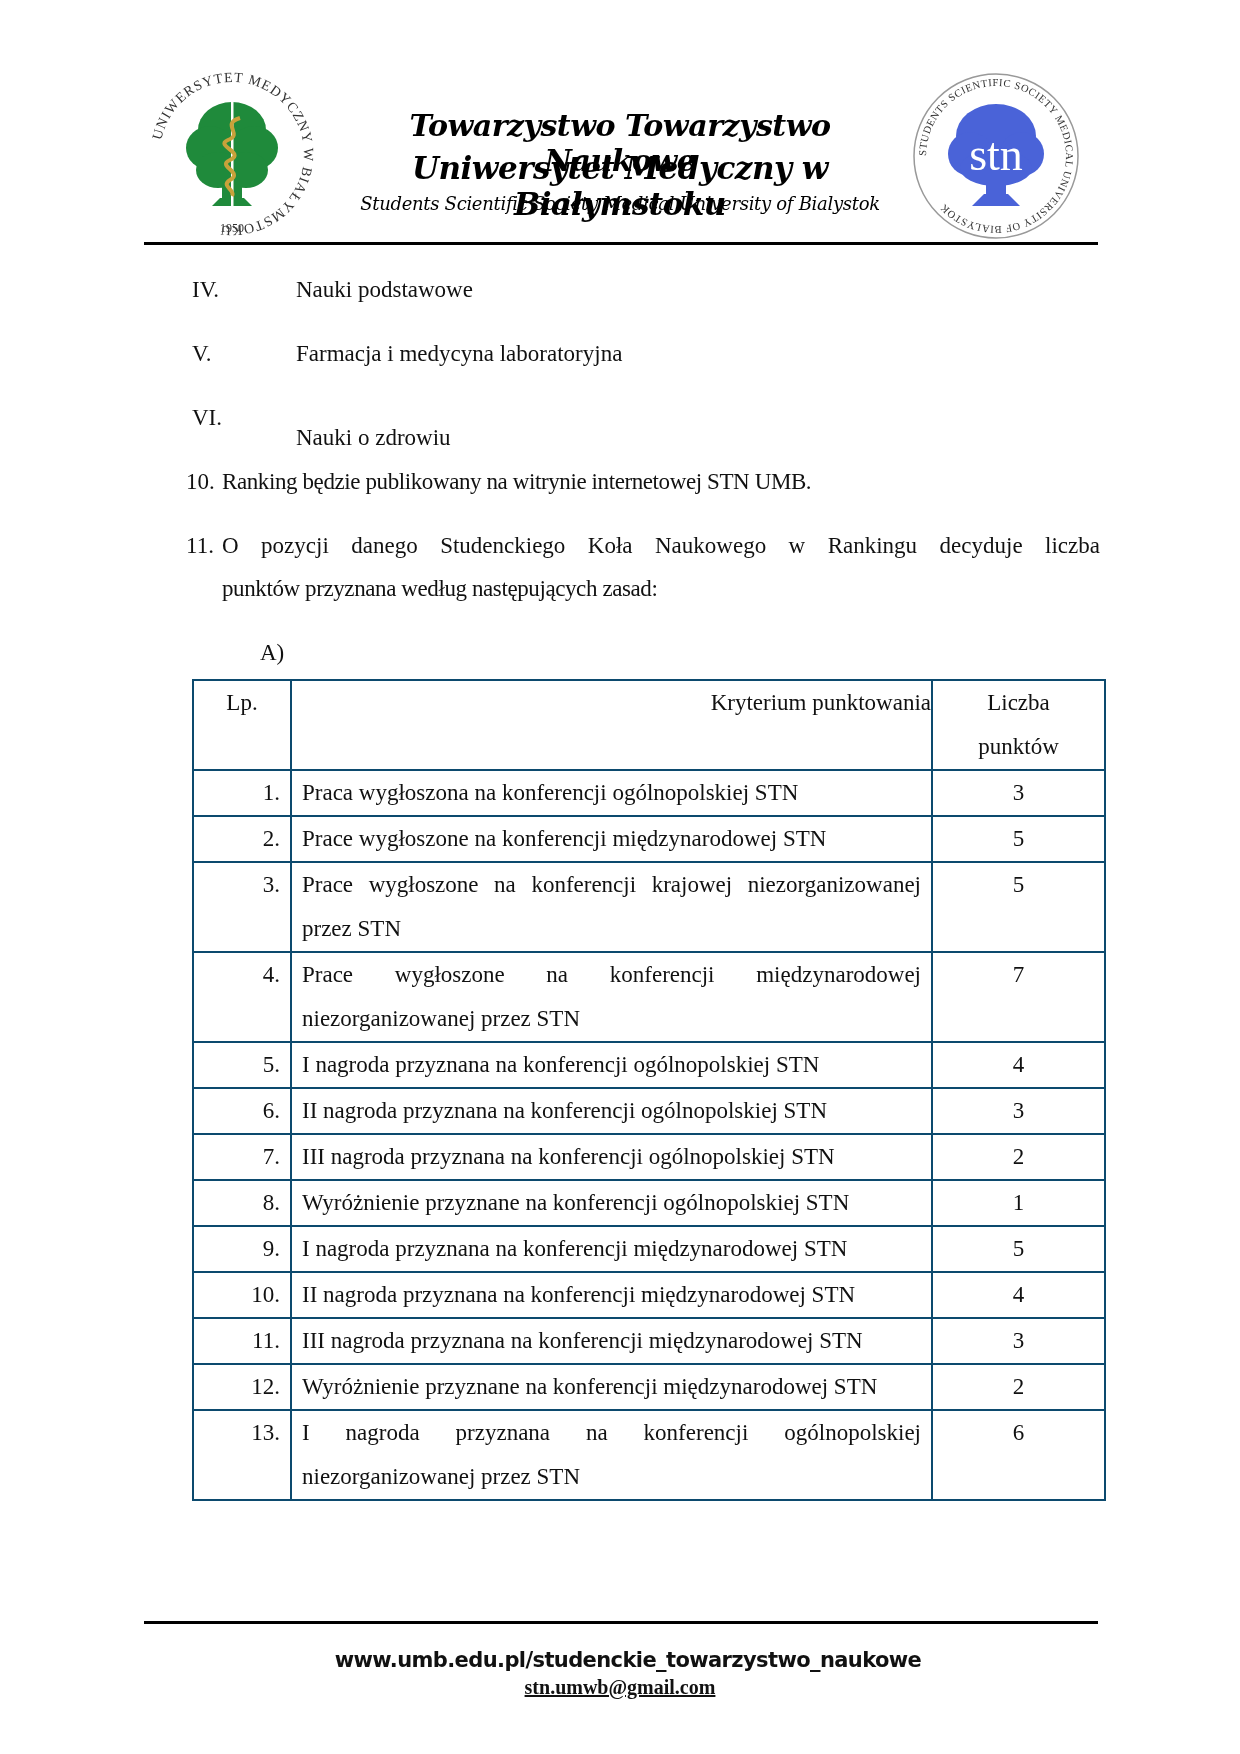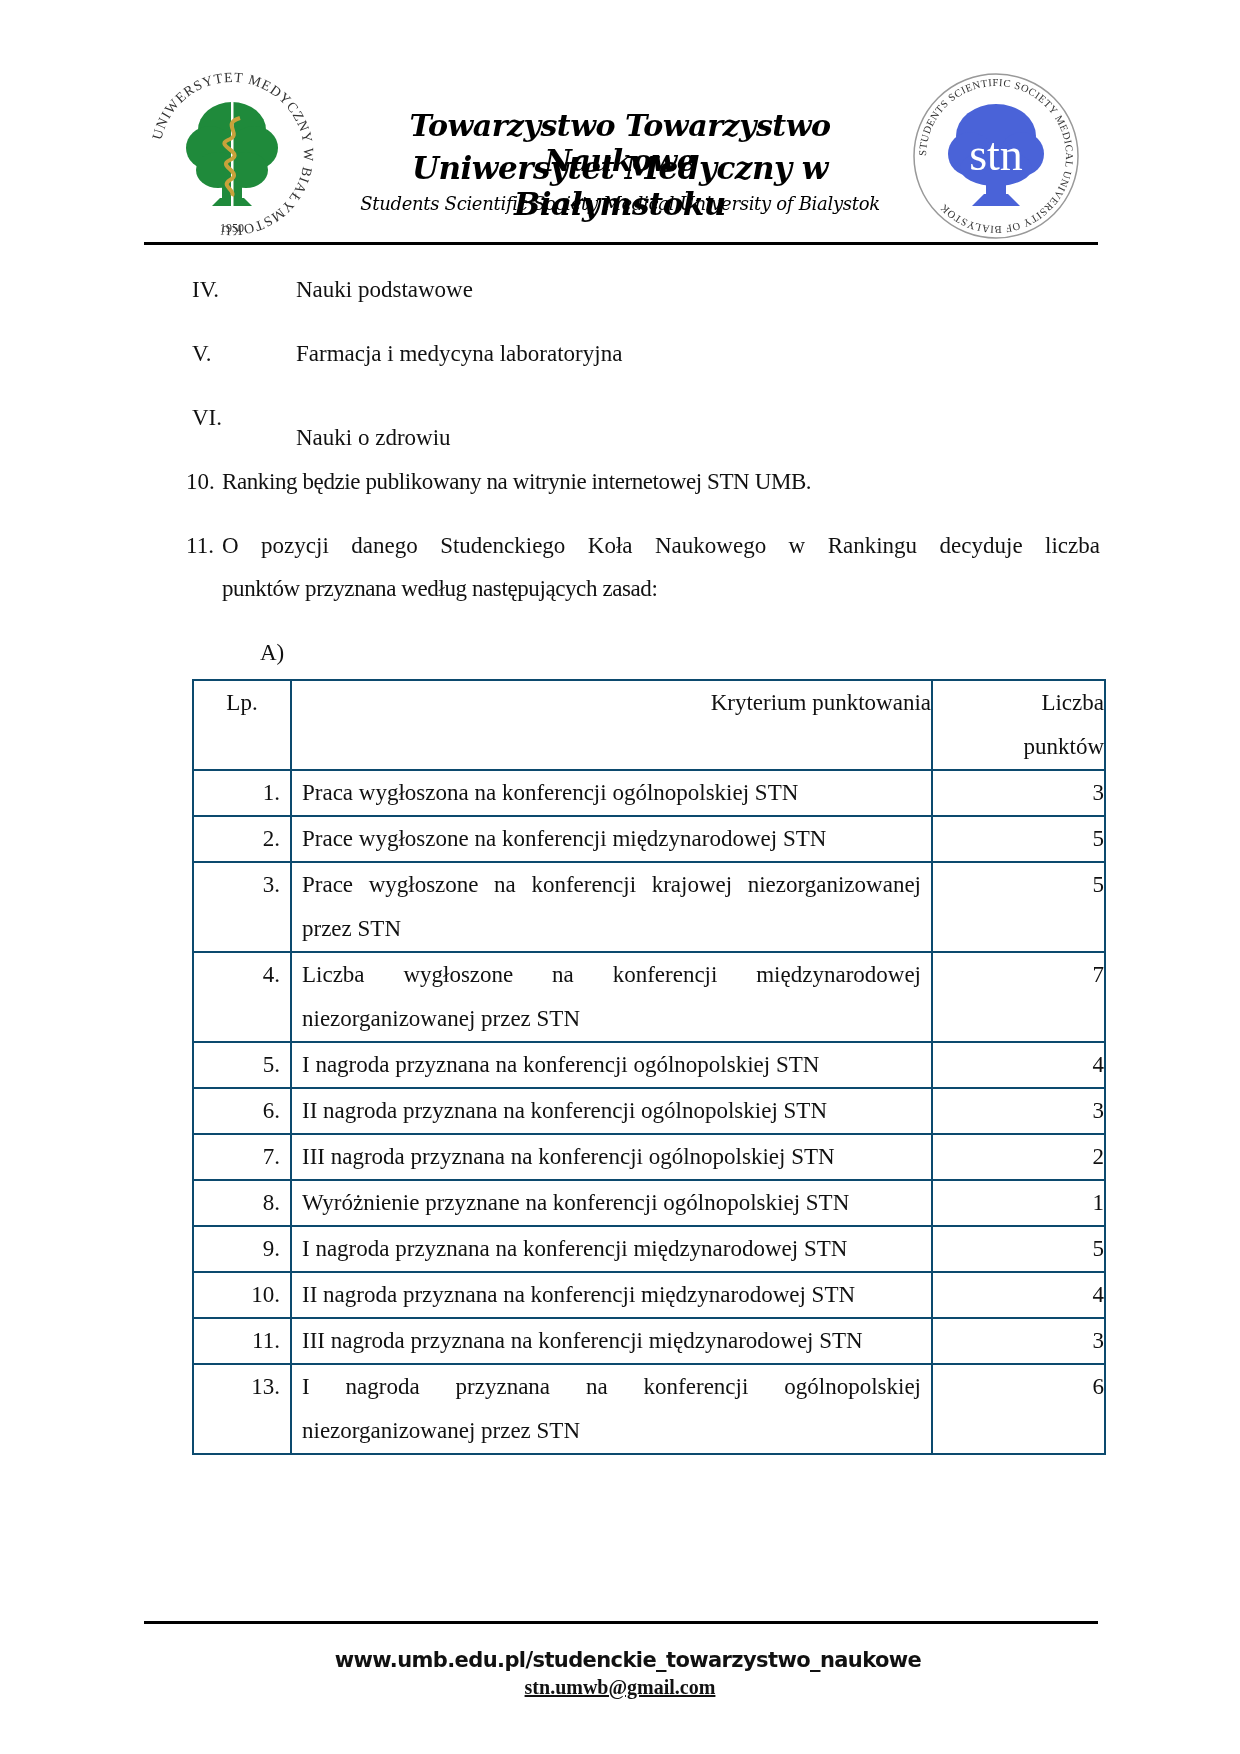--- a/index.html
+++ b/index.html
@@ -21,21 +21,21 @@
   .txt { font-size:23px; line-height:28px; white-space:nowrap; }
   .roman { width:70px; }
 
   
   table.pts { position:absolute; left:192px; top:679px; width:914px;
               border-collapse:collapse; font-size:23px; }
   table.pts td, table.pts th { border:2px solid #0c4a6e; padding:0; vertical-align:top;
               font-weight:normal; line-height:44px; }
   .c-lp { width:86px; text-align:right; padding-right:10px !important; }
   .c-crit { text-align:justify; padding:0 10px 0 10px !important; }
-  .c-pts { width:171px; text-align:right; }
+  .c-pts { width:171px; text-align:center; }
   th.c-lp { text-align:center; padding-right:0 !important; }
   .c-crit .line { display:block; text-align:justify; text-align-last:justify; }
   .c-crit .line.last { text-align-last:left; }
 
   
   .rule-bot { left:144px; top:1621px; width:954px; height:3px; background:#000; }
   .foot-url { left:8px; width:1240px; top:1648px; text-align:center;
               font-family:"DejaVu Sans", sans-serif; font-weight:bold; font-size:21px; letter-spacing:-0.6px; }
   .foot-mail { left:0; width:1240px; top:1676px; text-align:center;
                font-family:"Liberation Serif", serif; font-weight:bold; font-size:20px; }
@@ -143,21 +143,21 @@
         <td class="c-lp">3.</td>
         <td class="c-crit">
           <span class="line">Prace wygłoszone na konferencji krajowej niezorganizowanej</span>
           <span class="line last">przez STN</span>
         </td>
         <td class="c-pts">5</td>
       </tr>
       <tr>
         <td class="c-lp">4.</td>
         <td class="c-crit">
-          <span class="line">Liczba wygłoszone na konferencji międzynarodowej</span>
+          <span class="line">Prace wygłoszone na konferencji międzynarodowej</span>
           <span class="line last">niezorganizowanej przez STN</span>
         </td>
         <td class="c-pts">7</td>
       </tr>
       <tr>
         <td class="c-lp">5.</td>
         <td class="c-crit">
           <span class="line last">I nagroda przyznana na konferencji ogólnopolskiej STN</span>
         </td>
         <td class="c-pts">4</td>
@@ -196,20 +196,27 @@
           <span class="line last">II nagroda przyznana na konferencji międzynarodowej STN</span>
         </td>
         <td class="c-pts">4</td>
       </tr>
       <tr>
         <td class="c-lp">11.</td>
         <td class="c-crit">
           <span class="line last">III nagroda przyznana na konferencji międzynarodowej STN</span>
         </td>
         <td class="c-pts">3</td>
+      </tr>
+      <tr>
+        <td class="c-lp">12.</td>
+        <td class="c-crit">
+          <span class="line last">Wyróżnienie przyznane na konferencji międzynarodowej STN</span>
+        </td>
+        <td class="c-pts">2</td>
       </tr>
       <tr>
         <td class="c-lp">13.</td>
         <td class="c-crit">
           <span class="line">I nagroda przyznana na konferencji ogólnopolskiej</span>
           <span class="line last">niezorganizowanej przez STN</span>
         </td>
         <td class="c-pts">6</td>
       </tr>
     </tbody>

